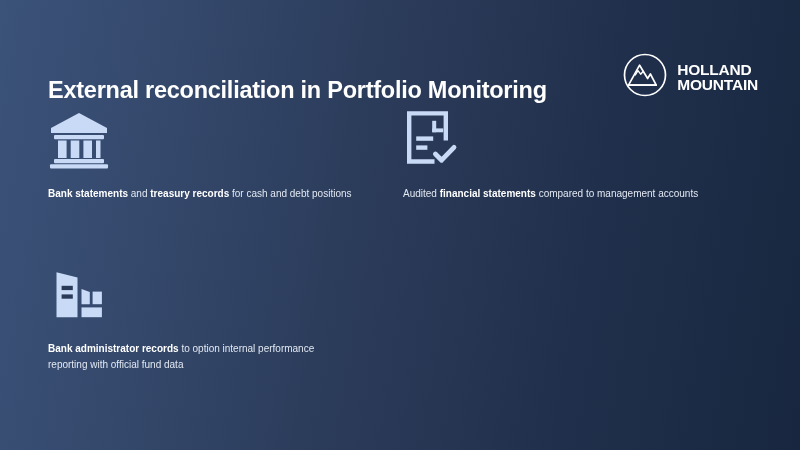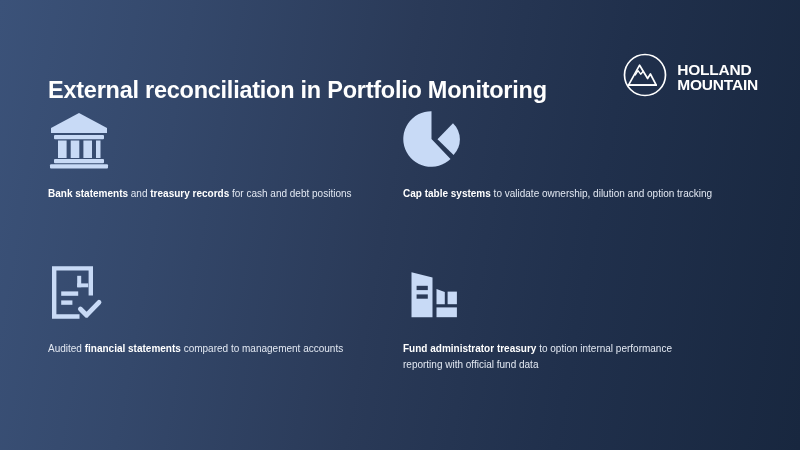--- a/index.html
+++ b/index.html
@@ -137,33 +137,20 @@
             <rect x="6" y="50" width="50" height="4.2" rx="1"></rect>
             <rect x="2" y="55.3" width="58" height="4.2" rx="1"></rect>
           </g>
         </svg>
       </div>
       <div class="item-text">
         <b>Bank statements</b><span> and </span><b>treasury records</b><span> for cash and debt positions</span>
       </div>
     </div>
 
-    <div class="item" id="item-2">
-      <div class="item-icon">
-        <svg width="62" height="60" viewBox="0 0 62 60" aria-hidden="true">
-          <g fill="#c8daf6">
-            <path d="M28.5 30 L28.5 2.2 A27.8 27.8 0 1 0 47.5 49.9 L28.5 30 Z"></path>
-            <path d="M34.5 30.2 L50.0 14.2 A22.5 22.5 0 0 1 50.6 46.0 Z"></path>
-          </g>
-        </svg>
-      </div>
-      <div class="item-text">
-        <b>Cap table systems</b><span></span><b></b><span> to validate ownership, dilution and option tracking</span>
-      </div>
-    </div>
 
     <div class="item" id="item-3">
       <div class="item-icon">
         <svg width="62" height="60" viewBox="0 0 62 60" aria-hidden="true">
           <g fill="none" stroke="#c8daf6" stroke-width="4.4">
             <path d="M42.8 31.5 L42.8 4.4 L6.2 4.4 L6.2 52.5 L31.5 52.5"></path>
           </g>
           <g fill="#c8daf6">
             <rect x="29.2" y="11.8" width="4" height="11.4"></rect>
             <rect x="29.2" y="19.4" width="11" height="3.9"></rect>
@@ -187,18 +174,18 @@
             <rect x="44.6" y="27.6" width="9.3" height="12.6"></rect>
             <rect x="33.5" y="43.4" width="20.4" height="9.8"></rect>
           </g>
           <g fill="#2a3a58">
             <rect x="13.6" y="21.8" width="11.2" height="4.3"></rect>
             <rect x="13.6" y="30.4" width="11.2" height="4.3"></rect>
           </g>
         </svg>
       </div>
       <div class="item-text">
-        <b>Fund administrator treasury</b><span></span><b></b><span> to option internal performance reporting with official fund data</span>
+        <b>Bank administrator records</b><span></span><b></b><span> to option internal performance reporting with official fund data</span>
       </div>
     </div>
 
   </div>
 </div>
 
 </body></html>

